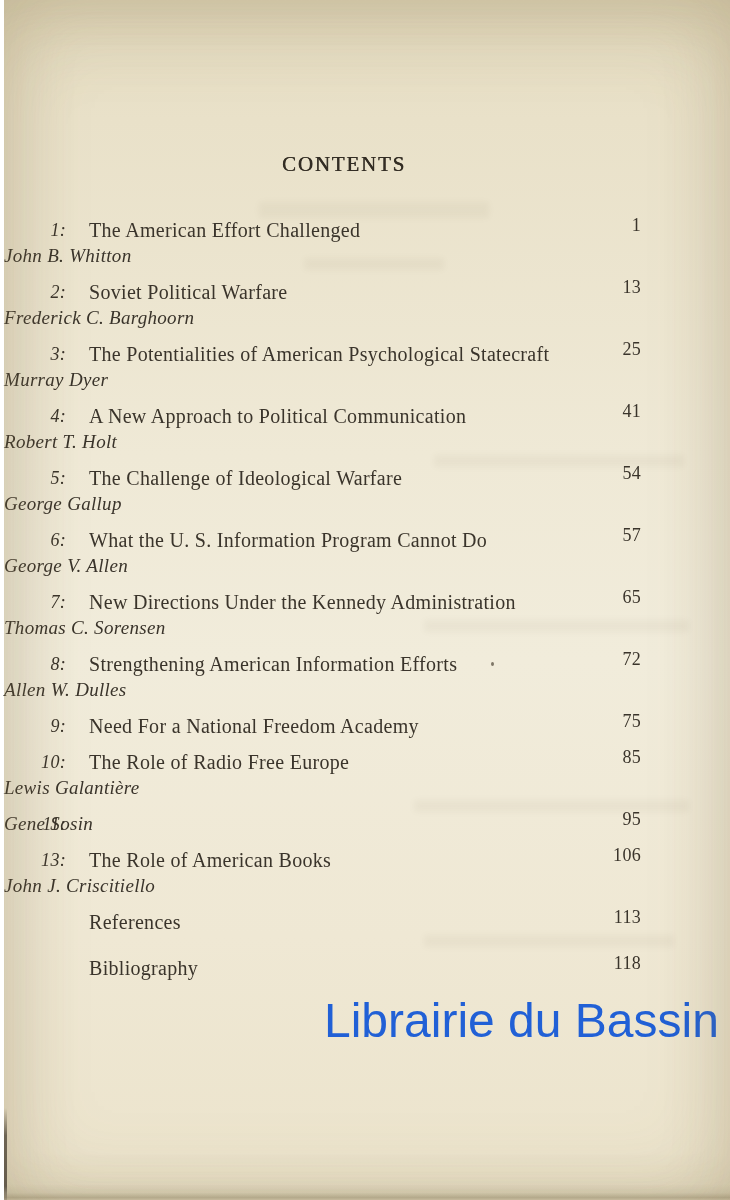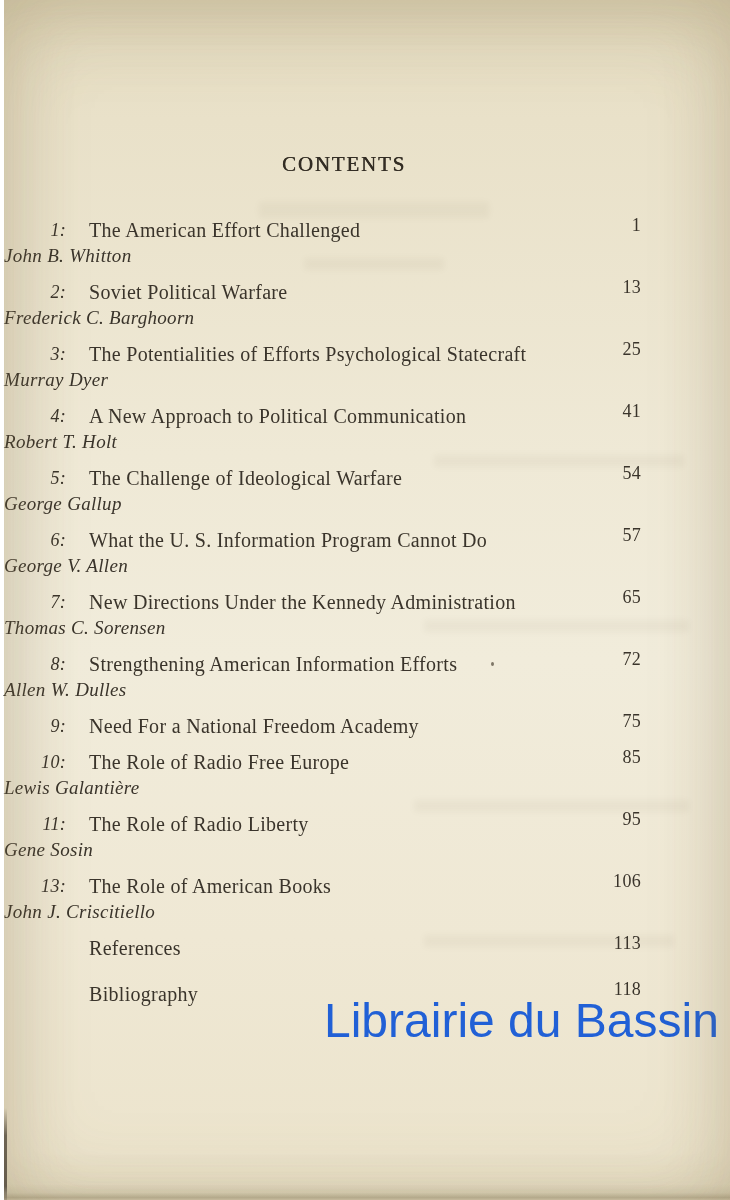--- a/index.html
+++ b/index.html
@@ -200,21 +200,21 @@
         <span class="num">2:</span>
         <span class="title">Soviet Political Warfare</span>
         <span class="pg">13</span>
       </div>
       <div class="author-line">Frederick C. Barghoorn</div>
     </div>
 
     <div class="entry">
       <div class="title-line">
         <span class="num">3:</span>
-        <span class="title">The Potentialities of Efforts Psychological Statecraft</span>
+        <span class="title">The Potentialities of American Psychological Statecraft</span>
         <span class="pg">25</span>
       </div>
       <div class="author-line">Murray Dyer</div>
     </div>
 
     <div class="entry">
       <div class="title-line">
         <span class="num">4:</span>
         <span class="title">A New Approach to Political Communication</span>
         <span class="pg">41</span>
@@ -271,21 +271,20 @@
         <span class="num">10:</span>
         <span class="title">The Role of Radio Free Europe</span>
         <span class="pg">85</span>
       </div>
       <div class="author-line">Lewis Galantière</div>
     </div>
 
     <div class="entry">
       <div class="title-line">
         <span class="num">11:</span>
-        <span class="title">The Role of Radio Liberty</span>
         <span class="pg">95</span>
       </div>
       <div class="author-line">Gene Sosin</div>
     </div>
 
 
     <div class="entry">
       <div class="title-line">
         <span class="num">13:</span>
         <span class="title">The Role of American Books</span>

